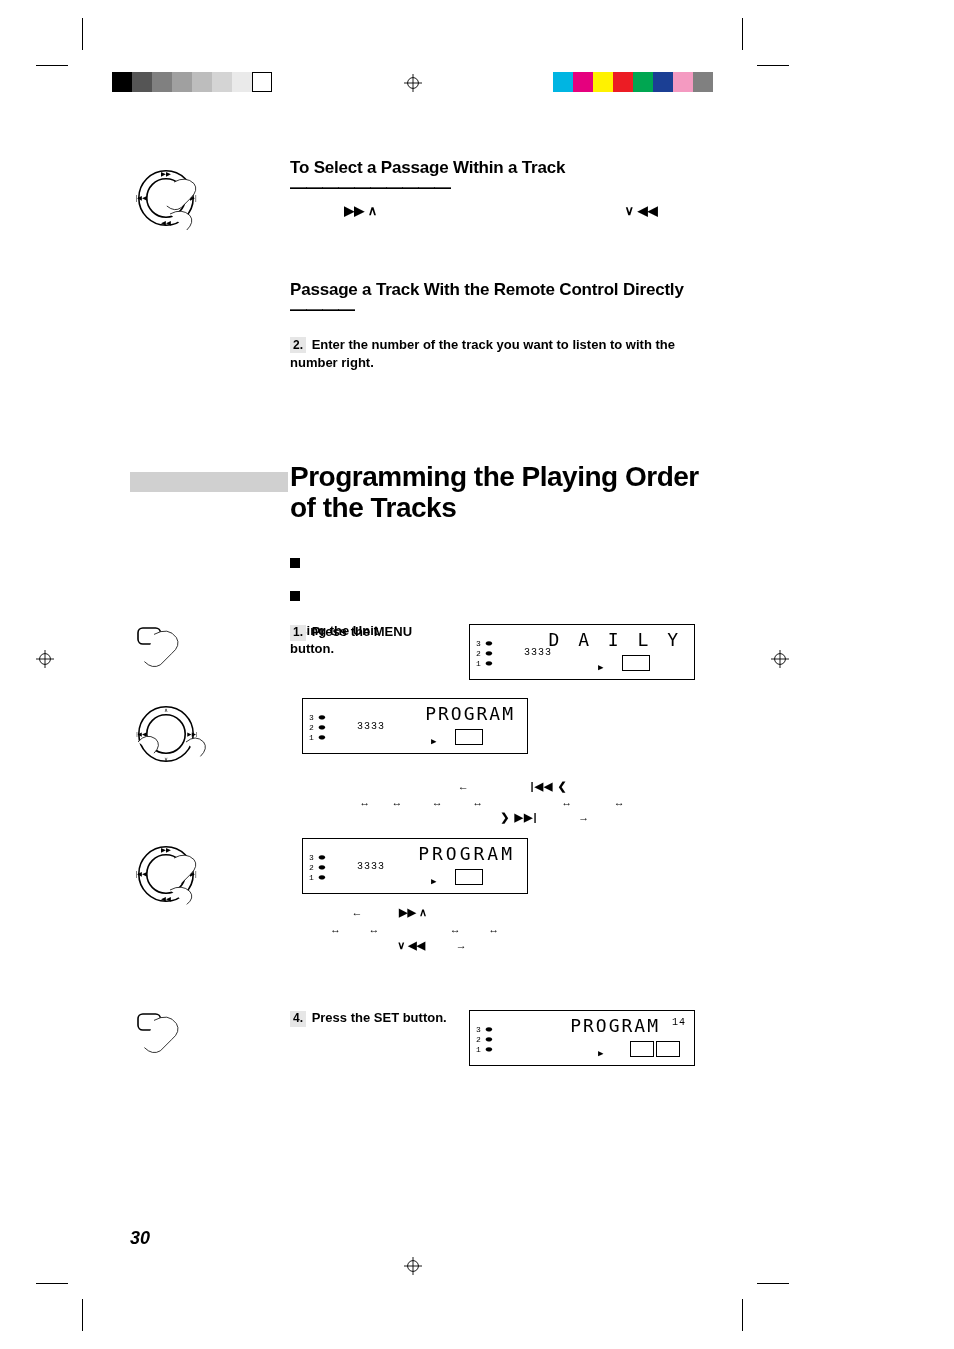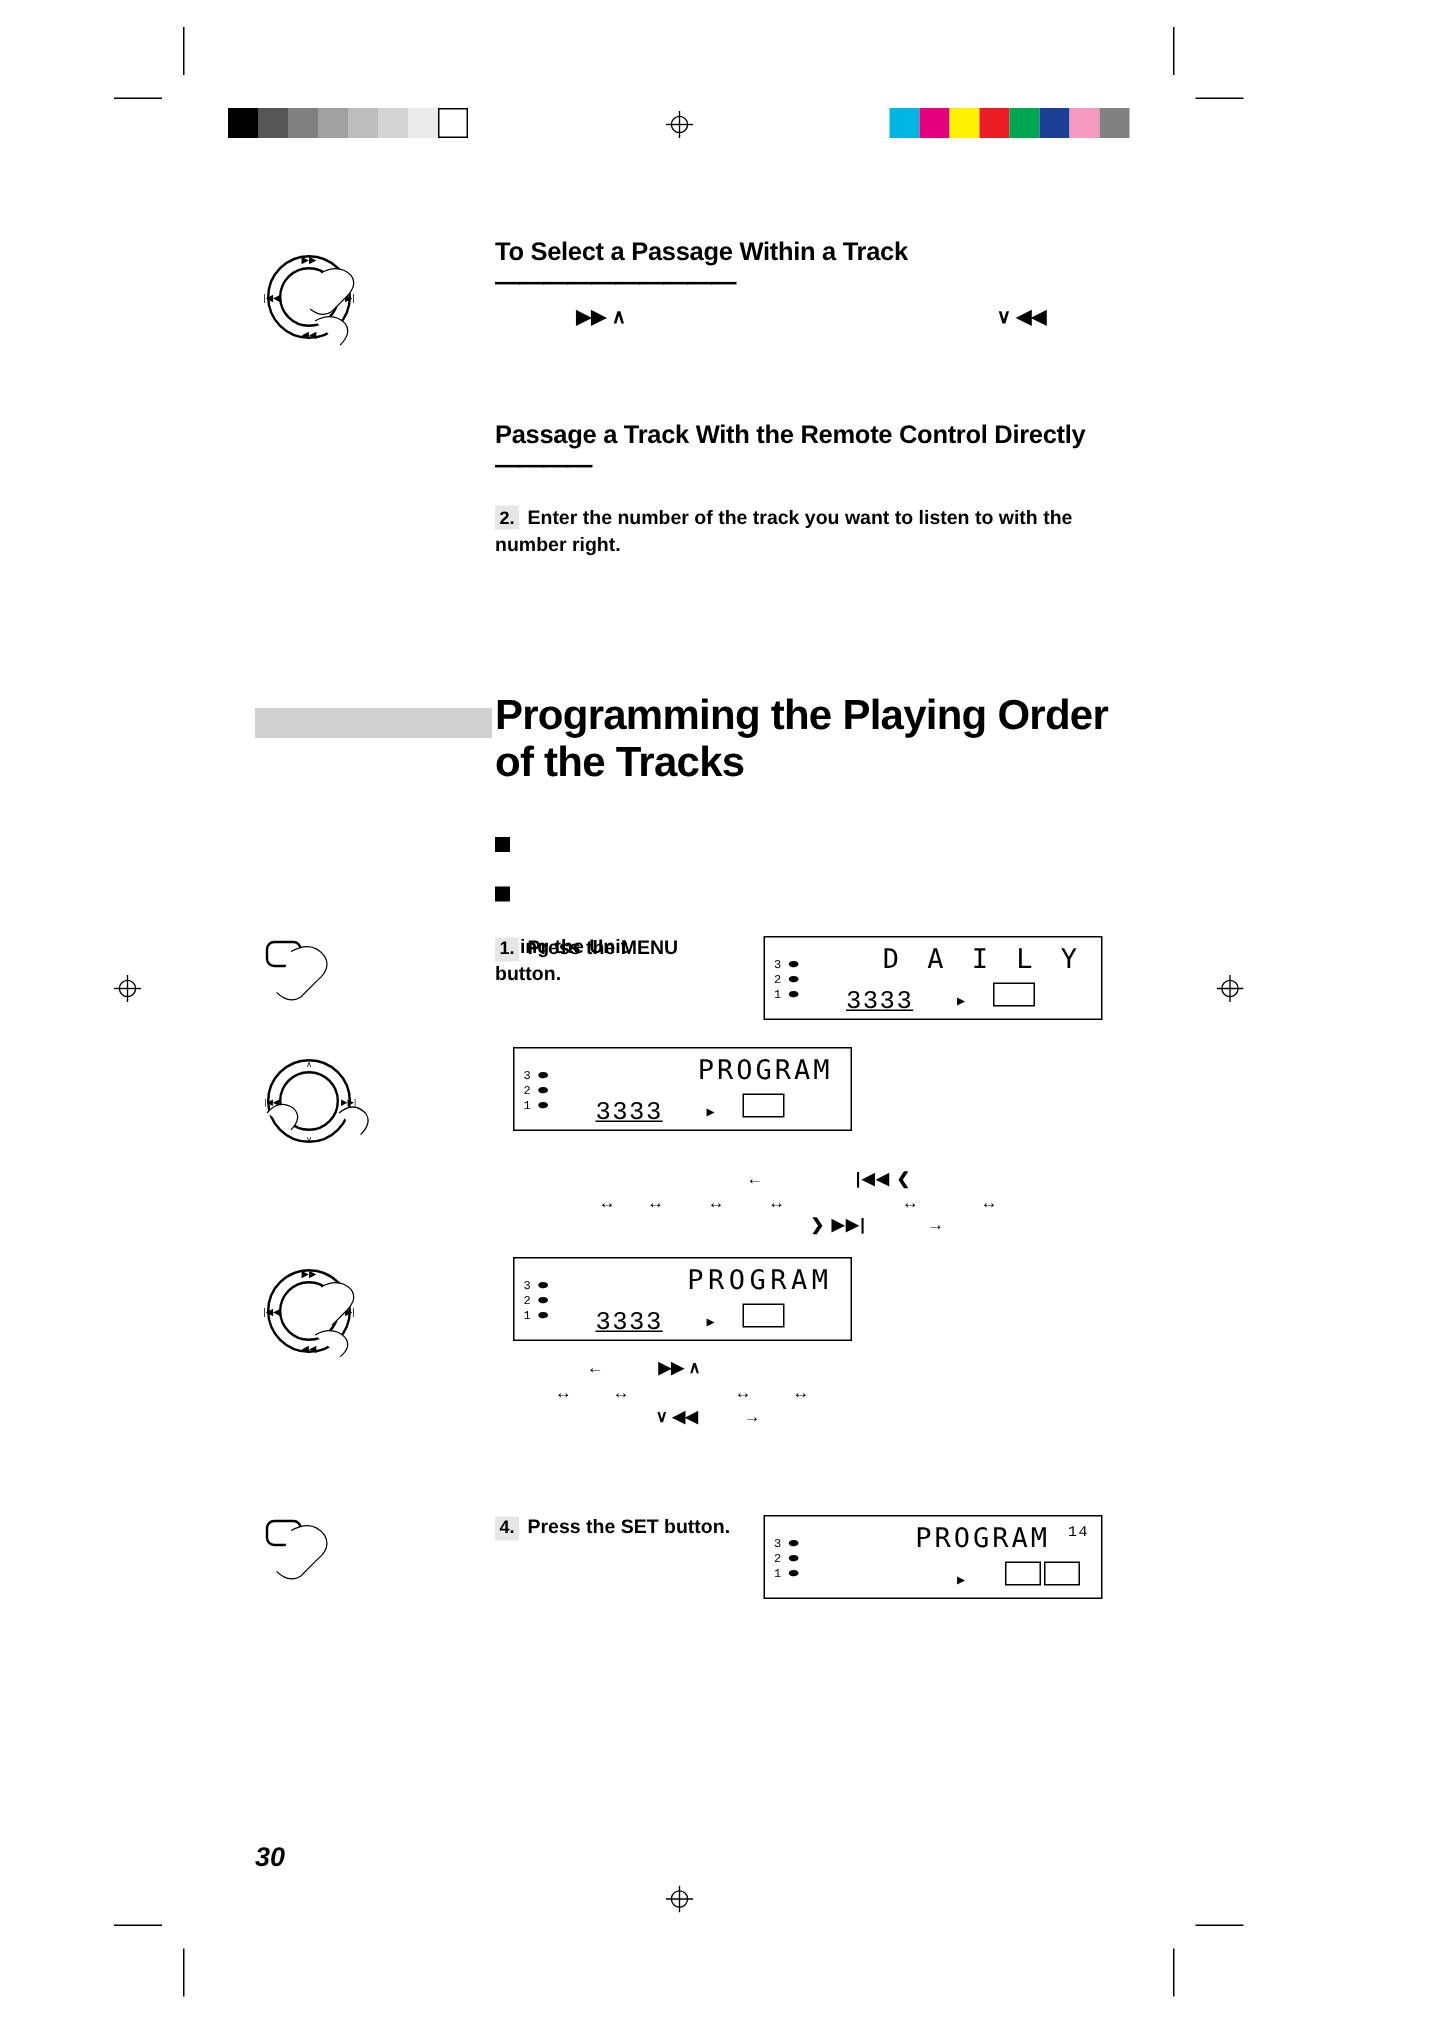--- a/index.html
+++ b/index.html
@@ -7,21 +7,20 @@
     padding: 0;
     background: #fff;
     font-family: "Helvetica Neue", Arial, sans-serif;
     width: 954px;
   }
   .page {
     width: 825px;
     height: 1349px;
     position: relative;
     box-sizing: border-box;
-    margin-left: 40px;
   }
   .crop-v-tl { position:absolute; top:18px; left:82px; width:1px; height:32px; background:#000;}
   .crop-h-tl { position:absolute; top:65px; left:36px; width:32px; height:1px; background:#000;}
   .crop-v-tr { position:absolute; top:18px; right:82px; width:1px; height:32px; background:#000;}
   .crop-h-tr { position:absolute; top:65px; right:36px; width:32px; height:1px; background:#000;}
   .crop-v-bl { position:absolute; bottom:18px; left:82px; width:1px; height:32px; background:#000;}
   .crop-h-bl { position:absolute; bottom:65px; left:36px; width:32px; height:1px; background:#000;}
   .crop-v-br { position:absolute; bottom:18px; right:82px; width:1px; height:32px; background:#000;}
   .crop-h-br { position:absolute; bottom:65px; right:36px; width:32px; height:1px; background:#000;}
 
@@ -136,24 +135,23 @@
     position:absolute;
     left:6px; top:14px;
     font-size:8px;
     line-height:10px;
   }
   .lcd-disc {
     display:block;
   }
   .lcd-mid {
     position:absolute;
-    left:54px; top:34px;
-    font-size: 17px;
+    left:54px; top:22px;
+    font-size: 10px;
     letter-spacing: 1px;
-    text-decoration: underline;
   }
   .lcd-play {
     position:absolute;
     left:128px; bottom:6px;
     font-size:9px;
   }
   .lcd-rect {
     position:absolute;
     border:1px solid #000;
     width:26px; height:14px;

